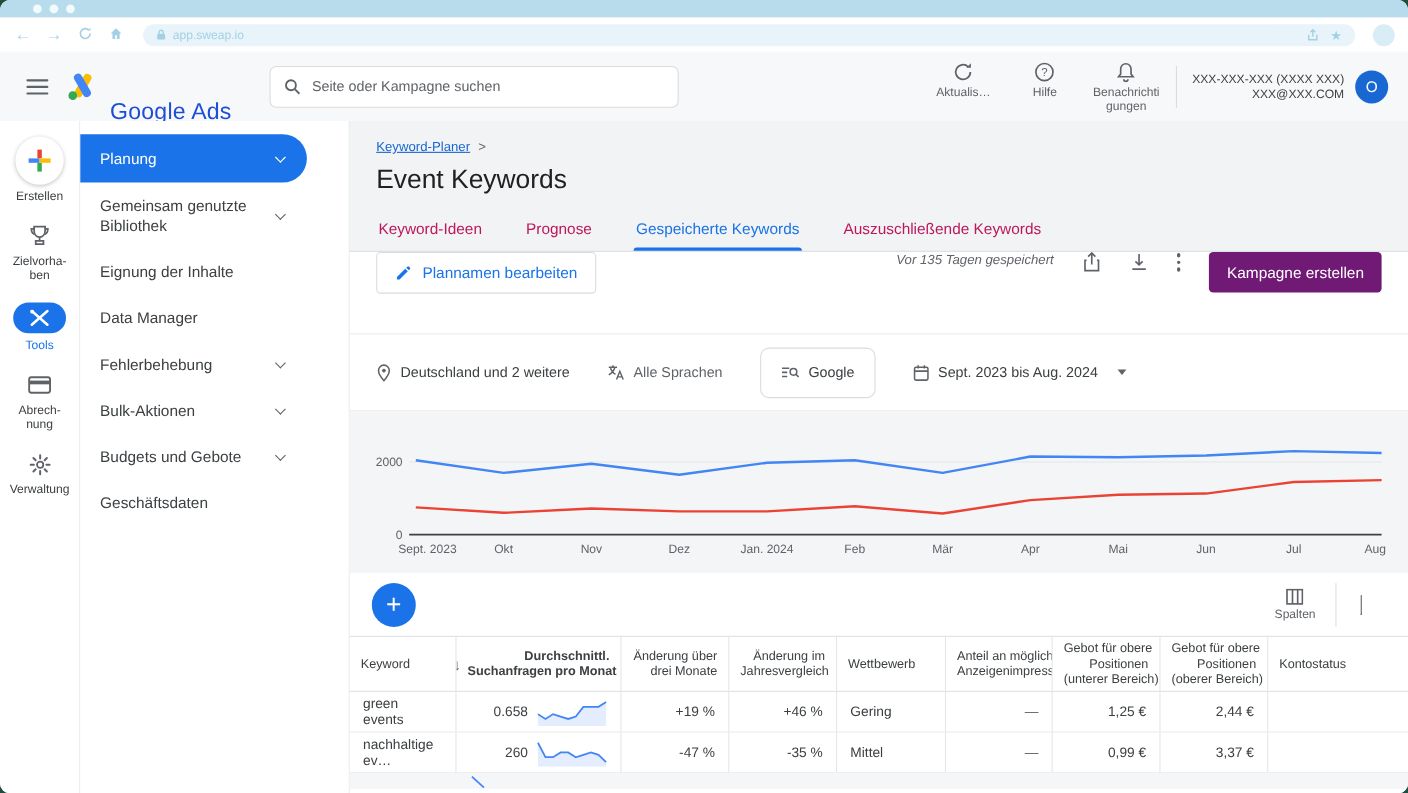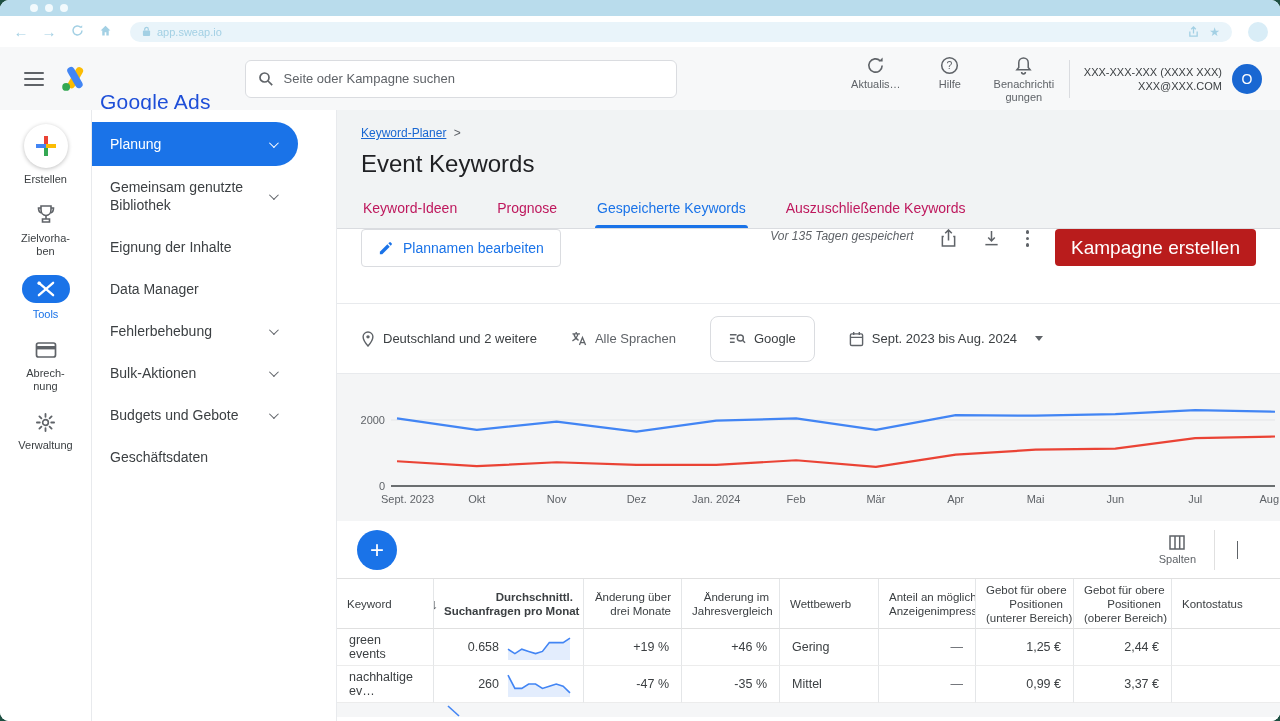--- a/index.html
+++ b/index.html
@@ -14,33 +14,33 @@
   .urlbar { flex:1; height:20px; background:#e9f4fa; border-radius:10px; margin:0 6px; display:flex; align-items:center; padding:0 12px; gap:6px; color:#a3d0e4; font-size:11px; }
   .urlbar .url-right { margin-left:auto; display:flex; gap:10px; align-items:center; }
   .browser-avatar { width:20px; height:20px; border-radius:50%; background:#d9edf7; }
 
   
   .app-header { height:63px; background:#f7f8f9; display:flex; align-items:center; padding:0 18px; flex:0 0 auto; }
   .hamburger { width:20px; display:flex; flex-direction:column; gap:4px; margin:0 16px 0 6px; cursor:pointer; }
   .hamburger span { height:2px; background:#5f6368; border-radius:1px; }
   .brand { display:flex; align-items:center; gap:10px; margin-right:34px; }
   .brand-text { font-size:21px; color:#1d4ed8; letter-spacing:.2px;margin-top:46px; }
-  .search-box { width:432px; height:38px; background:#fff; border:1px solid #dadce0; border-radius:6px; display:flex; align-items:center; padding:0 12px; gap:10px; }
+  .search-box { width:372px; height:38px; background:#fff; border:1px solid #dadce0; border-radius:6px; display:flex; align-items:center; padding:0 12px; gap:10px; }
   .search-box input { border:none; outline:none; flex:1; font-size:13px; color:#3c4043; background:transparent; font-family:"Liberation Sans",sans-serif; }
   .search-box input::placeholder { color:#5f6368; }
   .header-right { margin-left:auto; display:flex; align-items:center; }
   .header-action { display:flex; flex-direction:column; align-items:center; width:74px; color:#5f6368; font-size:11px; line-height:13px; text-align:center; cursor:pointer; }
   .header-action .ha-icon { height:22px; display:flex; align-items:flex-end; margin-bottom:3px; }
   .header-divider { width:1px; height:38px; background:#dadce0; margin:0 14px 0 8px; }
   .account-text { text-align:right; font-size:11px; color:#3c4043; line-height:14px; margin-right:10px; }
   .avatar-circle { width:30px; height:30px; border-radius:50%; background:#1967d2; color:#fff; display:flex; align-items:center; justify-content:center; font-size:14px; }
 
   
   .app-body { flex:1; display:flex; min-height:0; }
-  .rail { width:92px; background:#fff; border-right:1px solid #e8eaed; padding-top:14px; display:flex; flex-direction:column; align-items:center; flex:0 0 auto; }
+  .rail { width:73px; background:#fff; border-right:1px solid #e8eaed; padding-top:14px; display:flex; flex-direction:column; align-items:center; flex:0 0 auto; }
   .rail-item { display:flex; flex-direction:column; align-items:center; margin-bottom:17px; cursor:pointer; width:100%; }
   .rail-label { font-size:11px; color:#3c4043; text-align:center; line-height:13px; margin-top:5px; }
   .rail-item.active .rail-label { color:#1a73e8; }
   .create-circle { width:44px; height:44px; border-radius:50%; background:#fff; box-shadow:0 1px 4px rgba(0,0,0,.25); display:flex; align-items:center; justify-content:center; }
   .rail-pill { width:48px; height:28px; border-radius:14px; display:flex; align-items:center; justify-content:center; }
   .rail-pill.active { background:#1a73e8; }
 
   .drawer { width:245px; background:#fff; border-right:1px solid #e8eaed; padding-top:12px; flex:0 0 auto; }
   .drawer-item { display:flex; align-items:center; font-size:14px; color:#3c4043; padding:12px 60px 12px 18px; line-height:18px; cursor:pointer; position:relative; }
   .drawer-item .chev { position:absolute; right:60px; }
@@ -60,21 +60,21 @@
   .tab.active::after { content:""; position:absolute; left:0; right:0; bottom:0; height:3px; background:#1a73e8; border-radius:3px 3px 0 0; }
 
   
   .card { flex:1; background:#fff; min-height:0; display:flex; flex-direction:column; }
   .card-toolbar { height:75px; display:flex; align-items:flex-start; padding:0 24px; border-bottom:1px solid #e8eaed; }
   .btn-outline { display:flex; align-items:center; gap:10px; border:1px solid #dadce0; background:#fff; border-radius:4px; height:38px; padding:0 16px; color:#1a73e8; font-size:14px; cursor:pointer; font-family:"Liberation Sans",sans-serif; }
   .saved-note { margin-left:auto; font-size:12px; font-style:italic; color:#5f6368; }
   .toolbar-icons { display:flex; align-items:center; gap:26px; margin:0 26px; color:#5f6368; }
   .dots3 { display:flex; flex-direction:column; gap:3px; cursor:pointer; }
   .dots3 i { width:3.5px; height:3.5px; border-radius:50%; background:#5f6368; }
-  .btn-primary { background:#b91c1c; color:#fff; border:none; border-radius:4px; height:37px; padding:0 16px; font-size:19px; cursor:pointer; font-family:"Liberation Sans",sans-serif; }
+  .btn-primary { background:#701a75; color:#fff; border:none; border-radius:4px; height:37px; padding:0 16px; font-size:14px; cursor:pointer; font-family:"Liberation Sans",sans-serif; }
 
   .filters { height:70px; display:flex; align-items:center; padding:0 24px; gap:34px; border-bottom:1px solid #e8eaed; }
   .filter-chip { display:flex; align-items:center; gap:8px; font-size:13px; color:#3c4043; cursor:pointer; }
   .filter-chip.muted { color:#5f6368; }
   .filter-box { border:1px solid #dadce0; border-radius:8px; height:46px; padding:0 18px; background:#fff; }
   .caret-down { width:0; height:0; border-left:4.5px solid transparent; border-right:4.5px solid transparent; border-top:5px solid #5f6368; margin-left:10px; }
 
   .chart-band { height:147px; background:#f4f5f6; padding:8px 16px 0 16px; }
   .chart-band svg { display:block; }
 

